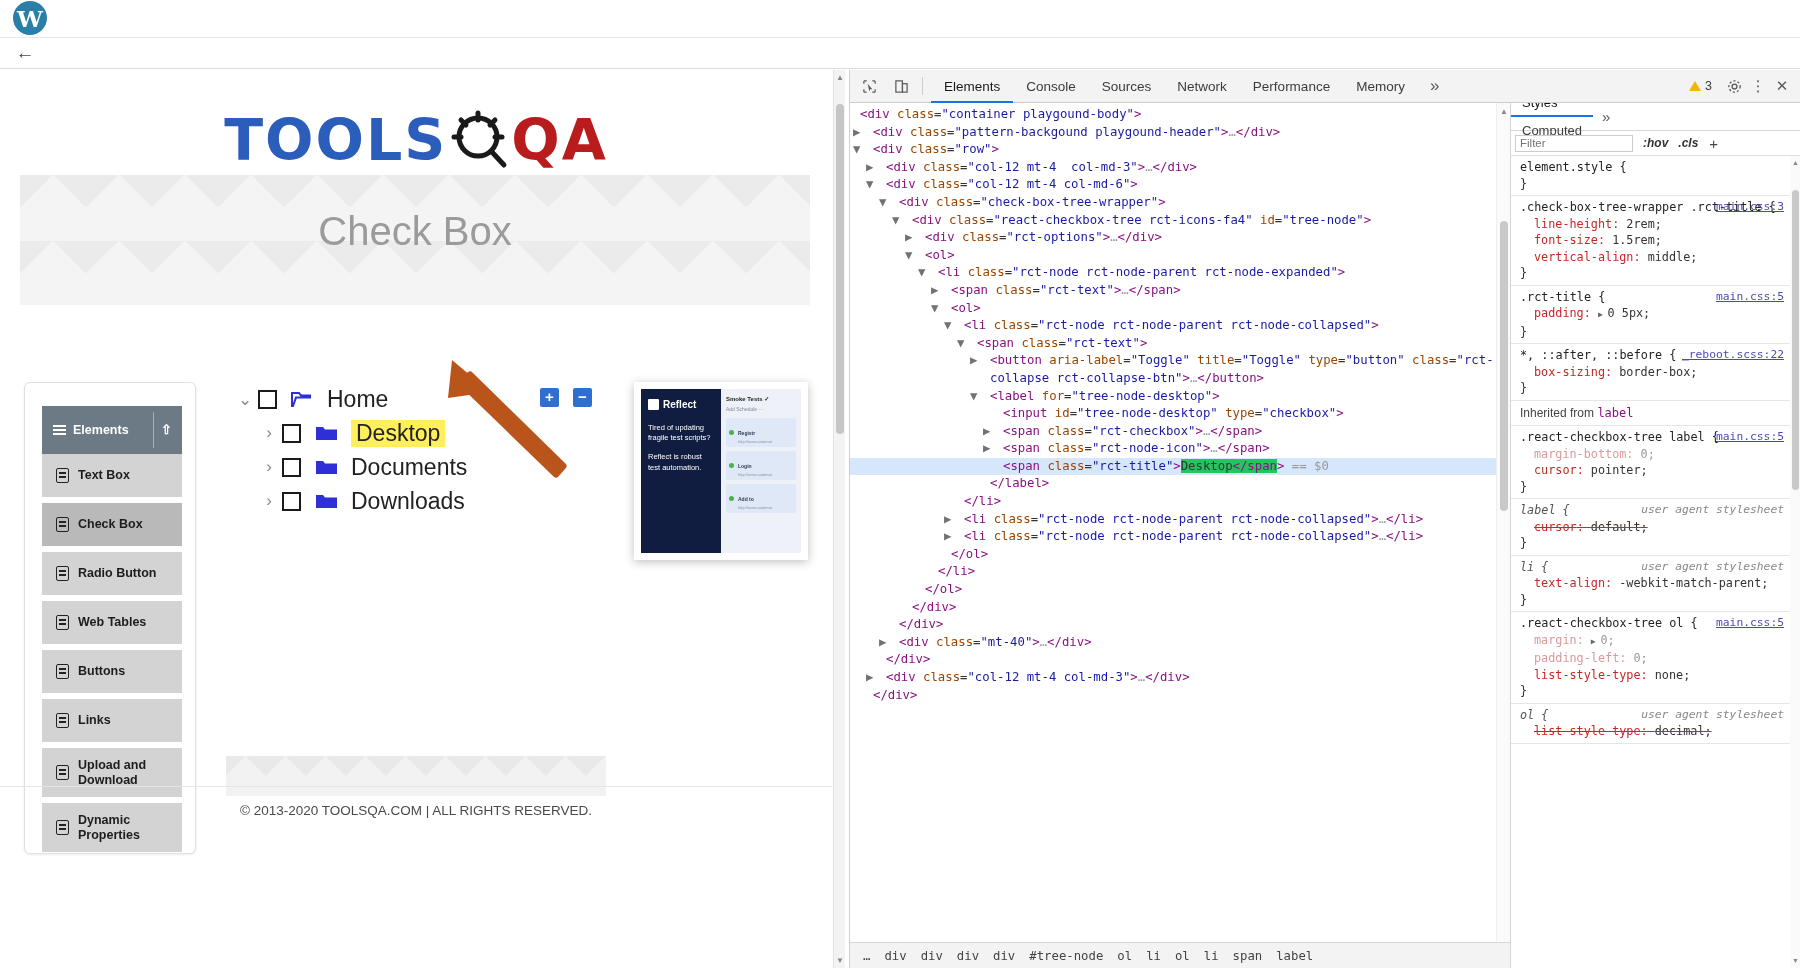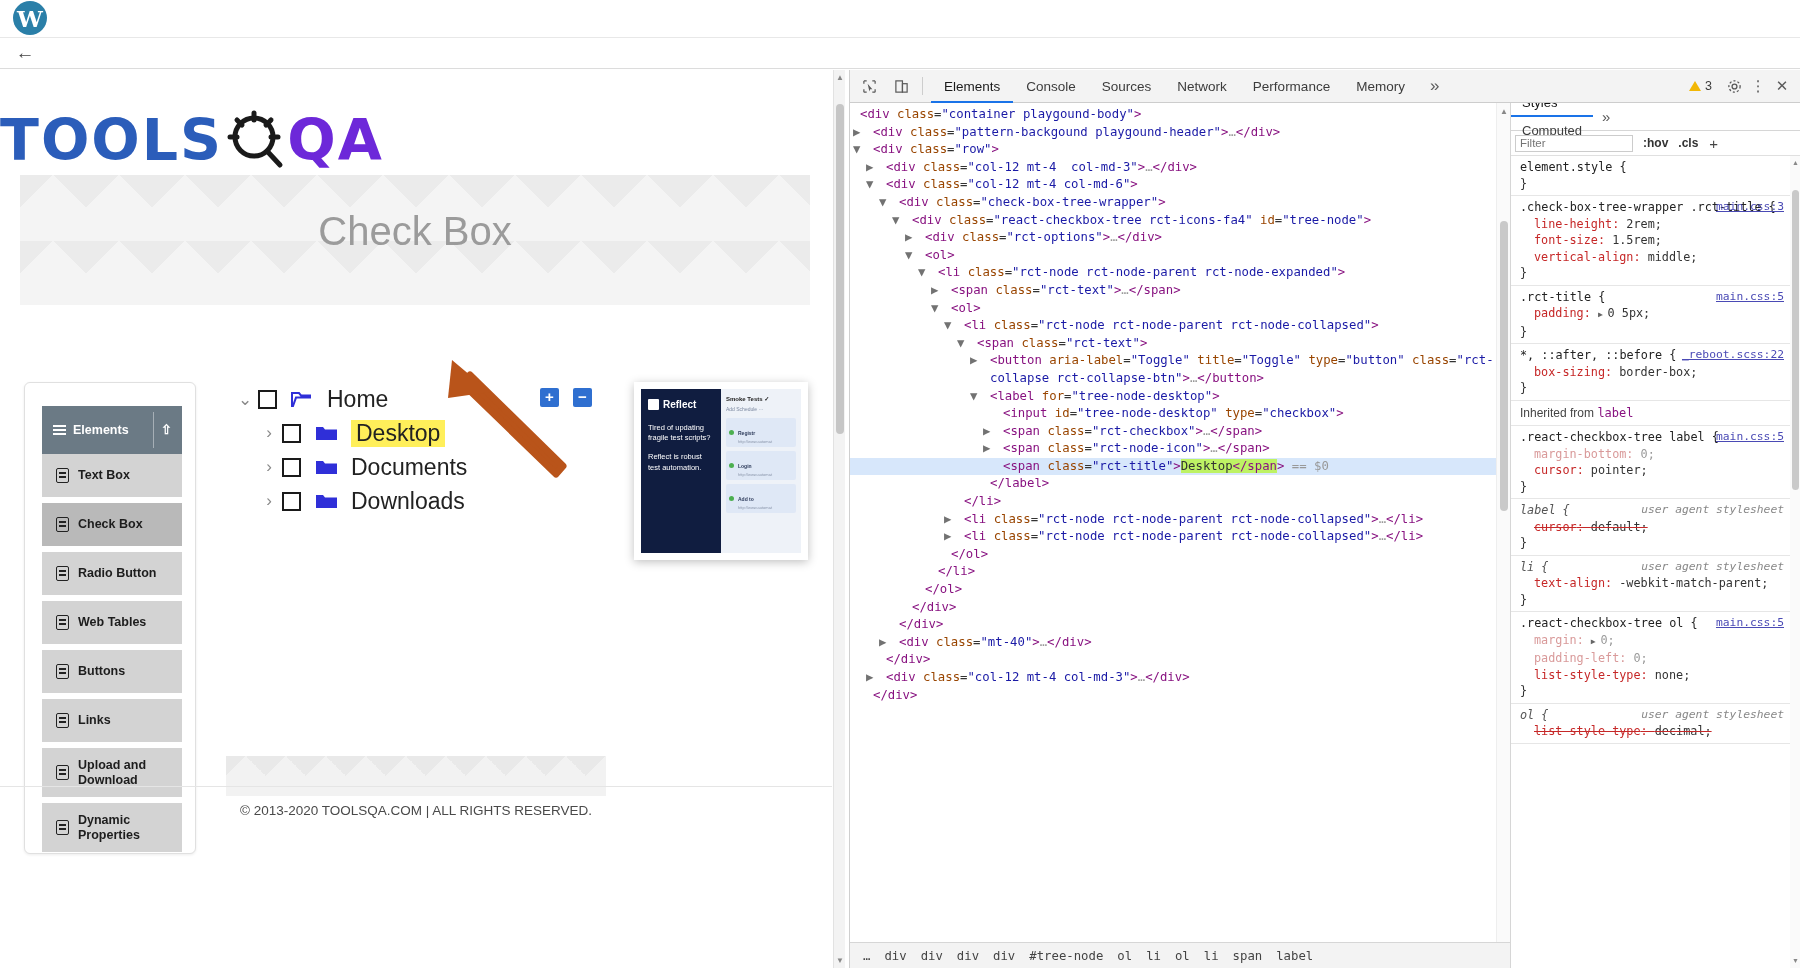--- a/index.html
+++ b/index.html
@@ -52,30 +52,30 @@
   }
   .sb-arrow-up, .sb-arrow-dn {
     position: absolute; left: 0; width: 12px; height: 13px;
     font-size: 8px; text-align: center; color: #888; line-height: 13px;
   }
   .sb-arrow-up { top: 1px; }
   .sb-arrow-dn { bottom: 1px; }
 
   .logo-wrap {
     position: absolute; left: 0; top: 20px; width: 832px;
-    display: flex; align-items: center; justify-content: flex-start;
+    display: flex; align-items: center; justify-content: center;
     height: 100px;
   }
   .logo-text {
     font-family: "DejaVu Sans", sans-serif;
     font-size: 57px; font-weight: 700;
     color: #2b5dba; letter-spacing: 2px;
     display: flex; align-items: center;
   }
-  .logo-qa { color: #6d28d9; position: relative; }
+  .logo-qa { color: #b91c1c; position: relative; }
   .logo-gear {
     position: relative; width: 60px; height: 60px; margin: 0 2px;
     display: inline-block;
   }
   .logo-gear svg { position: absolute; left: 0; top: 0; }
 
   .pattern-header {
     position: absolute; left: 20px; top: 105px; width: 790px; height: 130px;
     background:
       linear-gradient(135deg, rgba(0,0,0,.035) 25%, transparent 25%) 0 0/66px 66px,
@@ -245,21 +245,21 @@
     padding: 3px 0 0 0;
   }
   .ln { padding-left: 10px; white-space: pre-wrap; word-break: break-word; }
   .ln.sel { background: #d7e7fb; }
   .tw { color: #727272; display: inline-block; width: 10px; }
   .tag { color: #881280; }
   .attr { color: #994500; }
   .val { color: #1a1aa6; }
   .punc { color: #881280; }
   .gray { color: #999; }
-  .hl-text { background: #bef264; }
+  .hl-text { background: #22c55e; }
 
   .dom-scroll-track {
     position: absolute; right: 0; top: 0; width: 14px; height: 100%;
     background: #fafafa; border-left: 1px solid #eee;
   }
   .dom-scroll-thumb {
     position: absolute; left: 3px; top: 118px; width: 8px; height: 290px;
     background: #c9c9c9; border-radius: 4px;
   }
   .dom-sb-up, .dom-sb-dn {
@@ -293,21 +293,21 @@
 
   .st-filter {
     height: 25px; border-bottom: 1px solid #e0e0e0; display: flex; align-items: center;
     padding: 0 4px; font-size: 12px;
   }
   .st-filter input {
     border: 1px solid #ccc; height: 17px; width: 118px; font-size: 11.5px;
     padding: 0 4px; color: #333; outline: none; background: #fff;
     font-family: "Liberation Sans", sans-serif;
   }
-  .st-filter .fbtn { margin-left: 10px; font-size: 12px; font-weight: 700; color: #333; cursor: pointer; }
+  .st-filter .fbtn { margin-left: 10px; font-size: 12px; font-weight: 700; color: #333; cursor: pointer; font-style: italic; }
   .st-filter .fplus { margin-left: 11px; font-size: 15px; color: #444; cursor: pointer; }
 
   .st-rules {
     position: absolute; left: 0; top: 53px; right: 11px; bottom: 0;
     overflow: hidden;
     font-family: "DejaVu Sans Mono", monospace;
     font-size: 11.8px; line-height: 16.5px; color: #333;
   }
   .rule { padding: 3px 5px 3px 9px; border-bottom: 1px solid #e6e6e6; position: relative; }
   .rule .src { position: absolute; right: 6px; top: 3px; color: #4a4ab5; text-decoration: underline; font-size: 11.3px; }

